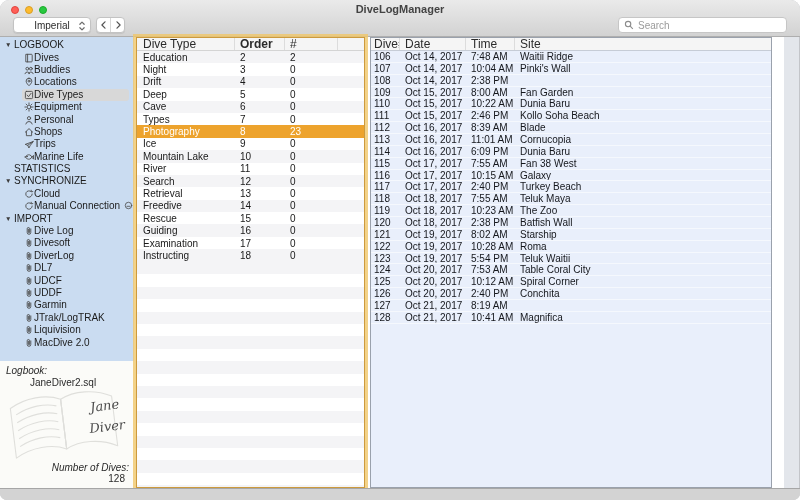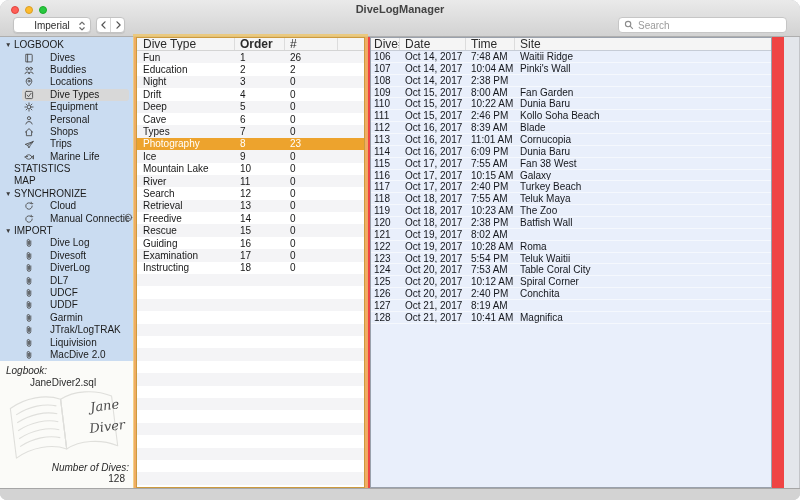--- a/index.html
+++ b/index.html
@@ -29,30 +29,30 @@
     background:#fff; border:1px solid #c6c6c6; border-radius:4px;
     display:flex; align-items:center; padding:0 5px; gap:4px; }
   .search-field input { border:none; outline:none; flex:1; font-size:10px; color:#444;
     font-family:"Liberation Sans", sans-serif; background:transparent; min-width:0; }
   .search-field input::placeholder { color:#9b9b9b; }
 
   .icn { display:inline-flex; }
   .icn svg { display:block; }
 
   
-  .content { position:absolute; top:37px; left:0; right:16px; height:451px; background:#ef4444; }
+  .content { position:absolute; top:37px; left:0; right:16px; height:451px; background:#ffffff; }
 
   
   .sidebar { position:absolute; left:0; top:0; width:134px; height:451px; display:flex; flex-direction:column; }
   .sb-list { flex:1; background:#cadcf1; padding-top:2px; overflow:hidden; }
   .sb-group, .sb-item { height:12.4px; display:flex; align-items:center; font-size:10px; color:#1b1b1b; line-height:12px; white-space:nowrap; }
   .sb-group { padding-left:5px; }
   .sb-group .tri { width:9px; font-size:6.5px; color:#3c3c3c; }
   .sb-item { padding-left:22px; position:relative; }
-  .sb-item .pill { flex:1; display:flex; align-items:center; gap:16px; height:12px;
+  .sb-item .pill { flex:1; display:flex; align-items:center; gap:0; height:12px;
     margin-right:5px; border-radius:3px; padding-left:2px; overflow:hidden; }
   .sb-item.selected .pill { background:#d8d8d8; }
   .sb-item .trail { position:absolute; right:1px; top:1px; }
 
   
   .lb-panel { height:127px; background:#fbfbf8; display:flex; flex-direction:column; font-size:10px; color:#2a2a2a; }
   .lb-label { margin:4px 0 0 6px; font-style:italic; }
   .lb-file { margin:1px 0 0 30px; }
   .lb-book { flex:1; position:relative; }
   .lb-book svg.book { position:absolute; left:1px; top:2px; opacity:.55; }
@@ -283,24 +283,20 @@
                 </svg>
               </span>
               <span>Marine Life</span>
             </span>
           </div>
           <div class="sb-group">
             <span class="tri"></span>
             <span>STATISTICS</span>
           </div>
           <div class="sb-group">
-            <span class="tri"></span>
-            <span>MAP</span>
-          </div>
-          <div class="sb-group">
             <span class="tri">▼</span>
             <span>SYNCHRONIZE</span>
           </div>
           <div class="sb-item">
             <span class="pill">
               <span class="icn">
                 <svg width="10" height="10" viewBox="0 0 10 10">
                   <g fill="none" stroke="#4c4c4c" stroke-width="0.9" stroke-linecap="round" stroke-linejoin="round">
                     <path d="M8.2 5a3.2 3.2 0 1 1-1.2-2.5"></path>
                     <path d="M7.2 1.2l.1 1.5 1.5-.1"></path>
@@ -484,25 +480,20 @@
 
     <section class="types-panel">
       <div class="tbl-header">
         <div class="hc c1">Dive Type</div>
         <div class="hc c2">Order</div>
         <div class="hc c3">#</div>
         <div class="hc c4"></div>
       </div>
       <div class="types-rows" id="types-rows">
           <div class="trow">
-            <div class="c c1">Fun</div>
-            <div class="c c2">1</div>
-            <div class="c c3">26</div>
-          </div>
-          <div class="trow">
             <div class="c c1">Education</div>
             <div class="c c2">2</div>
             <div class="c c3">2</div>
           </div>
           <div class="trow">
             <div class="c c1">Night</div>
             <div class="c c2">3</div>
             <div class="c c3">0</div>
           </div>
           <div class="trow">
@@ -678,20 +669,21 @@
           <div class="trow">
             <div class="c c1">120</div>
             <div class="c c2">Oct 18, 2017</div>
             <div class="c c3">2:38 PM</div>
             <div class="c c4">Batfish Wall</div>
           </div>
           <div class="trow">
             <div class="c c1">121</div>
             <div class="c c2">Oct 19, 2017</div>
             <div class="c c3">8:02 AM</div>
+            <div class="c c4">Starship</div>
           </div>
           <div class="trow">
             <div class="c c1">122</div>
             <div class="c c2">Oct 19, 2017</div>
             <div class="c c3">10:28 AM</div>
             <div class="c c4">Roma</div>
           </div>
           <div class="trow">
             <div class="c c1">123</div>
             <div class="c c2">Oct 19, 2017</div>

